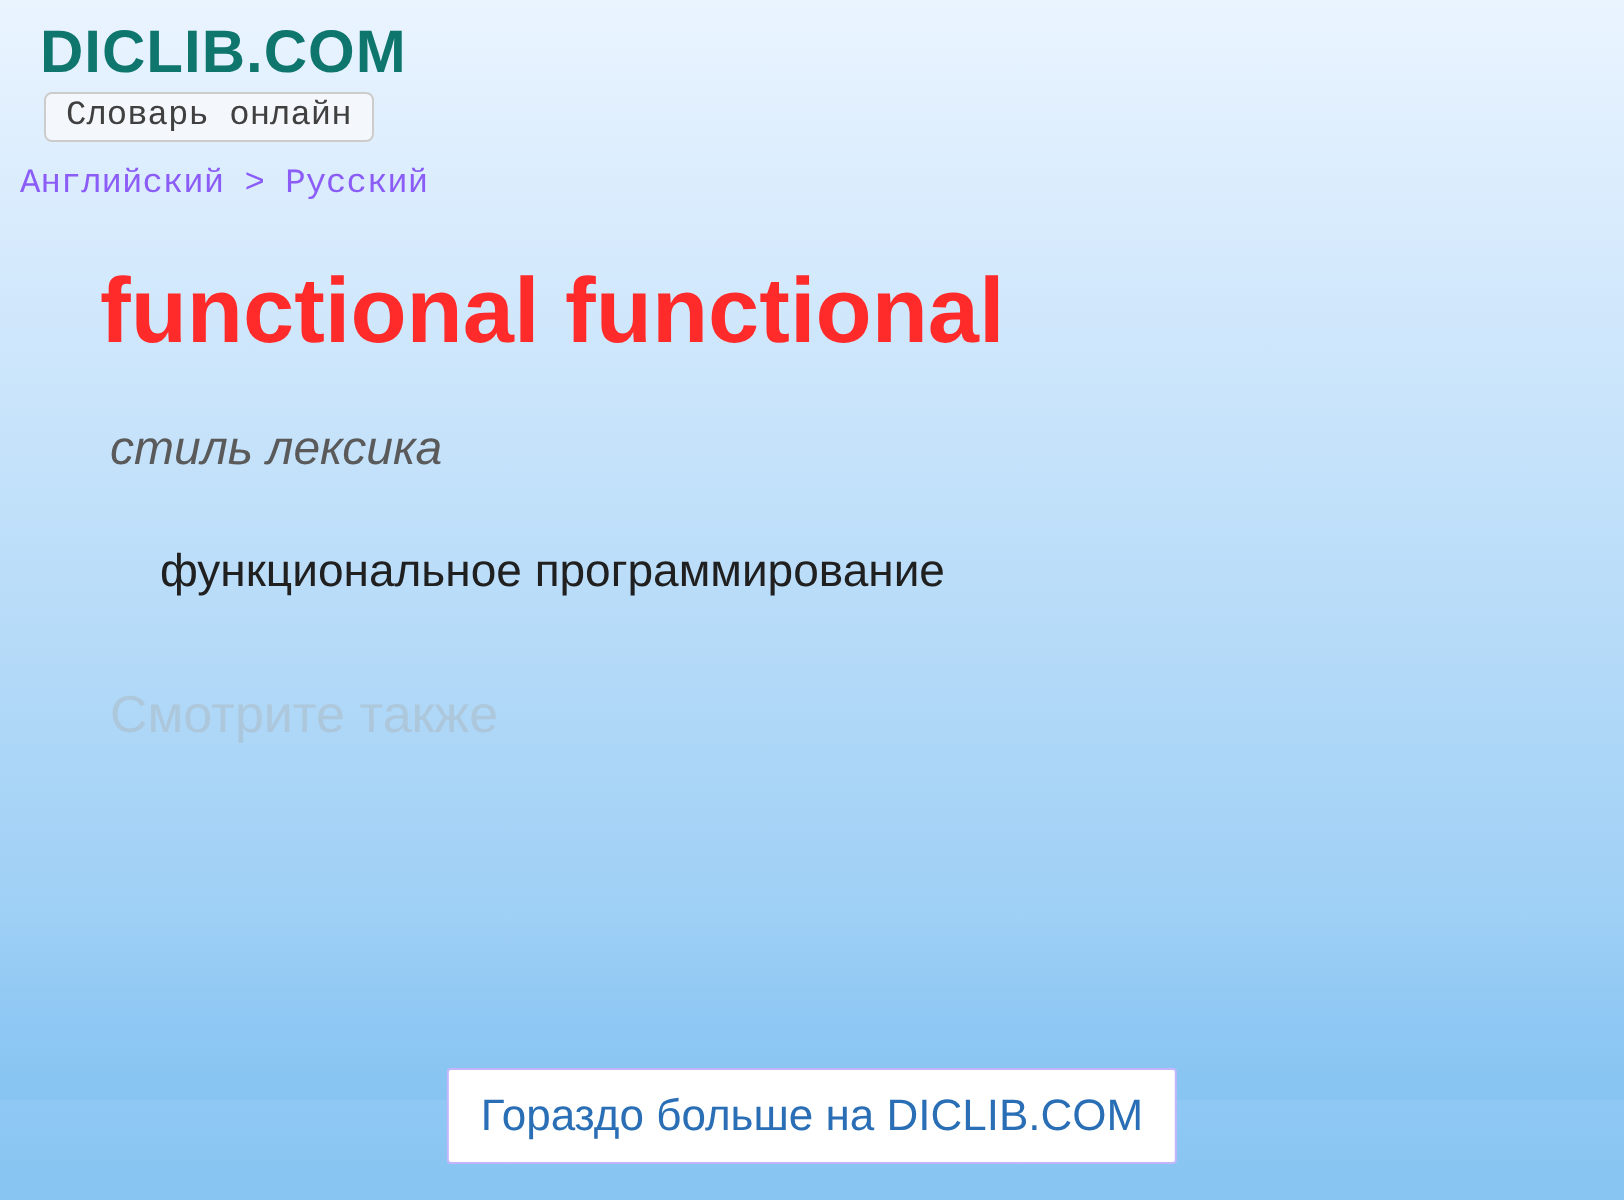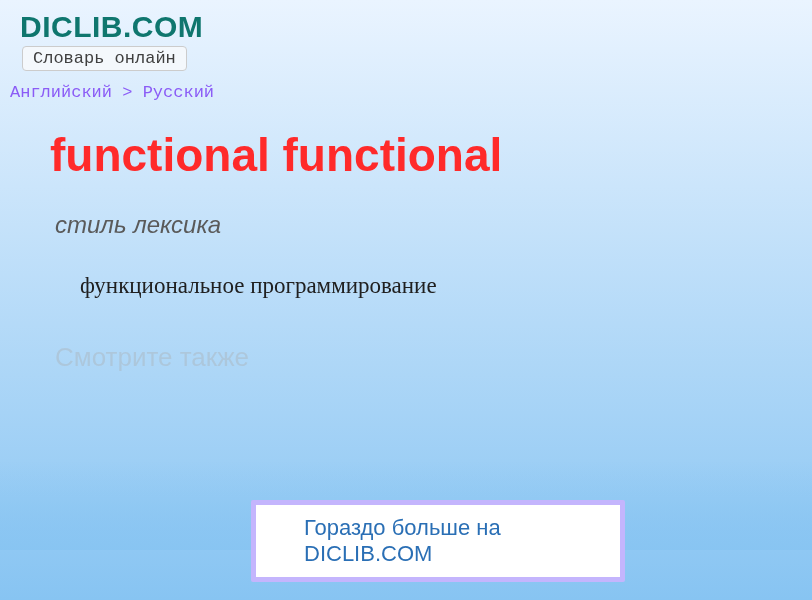--- a/index.html
+++ b/index.html
@@ -55,41 +55,39 @@
     font-size: 24px;
     color: #5a5a5a;
     margin-bottom: 30px;
   }
   .definition {
     font-size: 23px;
     color: #202020;
     line-height: 1.45;
     margin-left: 25px;
     margin-bottom: 32px;
-    font-family: Liberation Serif, serif;
   }
   .see-also {
     font-size: 26px;
     color: #aaa;
     margin-top: 40px;
     opacity: 0.35;
   }
   .footer-link {
     position: absolute;
     bottom: 18px;
     left: 50%;
     transform: translateX(-50%);
-    border: 5px solid #c4b5fd;
+    border: 1px solid #c4b5fd;
     background: #ffffff;
-    padding: 10px 48px;
+    padding: 10px 16px;
     font-size: 22px;
     color: #2a6fb5;
     cursor: pointer;
     border-radius: 2px;
-    margin-left: 32px;
   }
   .fade-overlay {
     position: absolute;
     bottom: 50px;
     left: 0;
     width: 100%;
     height: 90px;
     background: linear-gradient(to bottom, rgba(135,196,242,0) 0%, rgba(135,196,242,0.85) 100%);
     pointer-events: none;
   }

